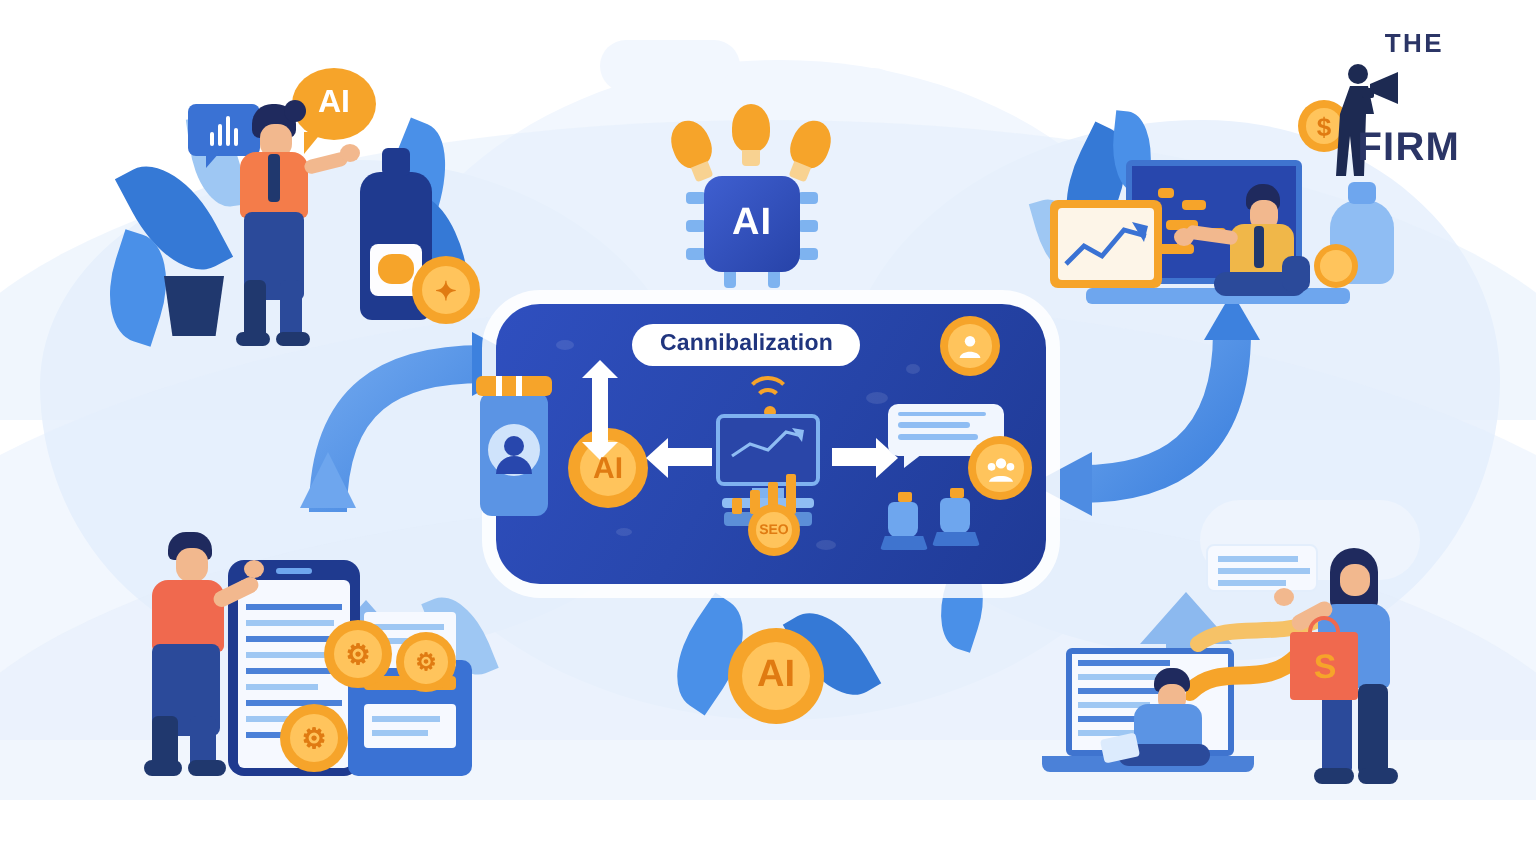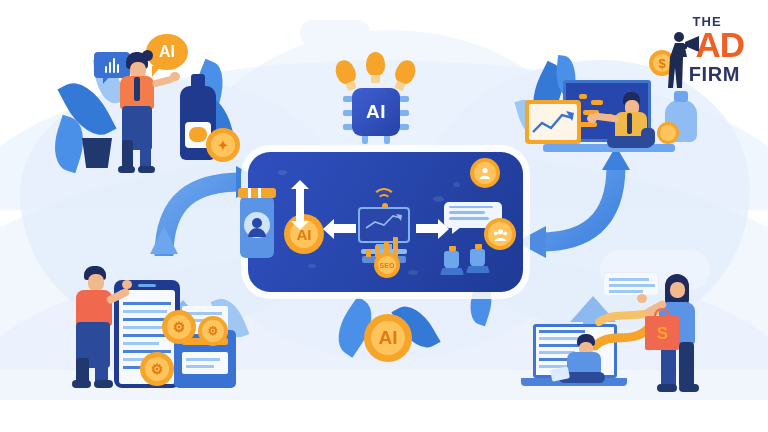--- a/index.html
+++ b/index.html
@@ -216,21 +216,21 @@
   #logo{ position:absolute; right:14px; top:14px; width:108px; height:78px; }
   #logo .the{
     position:absolute; right:32px; top:0; font-size:13px; font-weight:bold;
     color:#2b3566; letter-spacing:1.2px;
   }
   #logo .ad{
     position:absolute; right:10px; top:13px; font-size:35px; font-weight:bold;
     color:#ef6024; letter-spacing:-1px; line-height:1;
   }
   #logo .firm{
-    position:absolute; right:14px; top:50px; font-size:20px; font-weight:bold;
+    position:absolute; right:24px; top:50px; font-size:20px; font-weight:bold;
     color:#2b3566; letter-spacing:.6px; line-height:1;
   }
 </style>
 </head>
 <body>
 
 <div id="stage">
 
   <div class="bg-layer">
     <div class="blob b3"></div>
@@ -310,20 +310,21 @@
     <div class="chip-body">AI</div>
   </div>
 
   <div id="panel">
     <div class="speck" style="left:30px;top:18px;width:9px;height:5px;"></div>
     <div class="speck" style="left:205px;top:30px;width:7px;height:5px;"></div>
     <div class="speck" style="left:185px;top:44px;width:11px;height:6px;"></div>
     <div class="speck" style="left:60px;top:112px;width:8px;height:4px;"></div>
     <div class="speck" style="left:160px;top:118px;width:10px;height:5px;"></div>
 
+    <div class="pill">Cannibalization</div>
 
     <div class="abs" style="left:-8px;top:44px;width:34px;height:62px;background:#5b94e4;border-radius:6px;">
       <div class="abs" style="left:4px;top:16px;width:26px;height:26px;border-radius:50%;background:#cfe3fb;"></div>
       <div class="abs" style="left:12px;top:22px;width:10px;height:10px;border-radius:50%;background:#2847ad;"></div>
       <div class="abs" style="left:8px;top:32px;width:18px;height:9px;border-radius:9px 9px 0 0;background:#2847ad;"></div>
       <div class="abs" style="left:-2px;top:-8px;width:38px;height:10px;background:#f6a42a;border-radius:3px;"></div>
       <div class="abs" style="left:8px;top:-8px;width:3px;height:10px;background:#fff;"></div>
       <div class="abs" style="left:18px;top:-8px;width:3px;height:10px;background:#fff;"></div>
     </div>
 
@@ -600,17 +601,16 @@
 
     <div class="abs" style="left:140px;top:44px;width:34px;height:34px;background:#f0694e;border-radius:2px;">
       <div class="abs" style="left:11px;top:8px;width:13px;height:20px;display:flex;align-items:center;justify-content:center;color:#f6a42a;font-size:17px;font-weight:bold;">S</div>
       <div class="abs" style="left:9px;top:-8px;width:16px;height:9px;border:2px solid #f0694e;border-bottom:none;border-radius:8px 8px 0 0;"></div>
     </div>
   </div>
 
 
   <div id="logo">
     <div class="the">THE</div>
-    <div class="ad">AD</div>
     <div class="firm">FIRM</div>
   </div>
 
 </div>
 
 </body></html>

